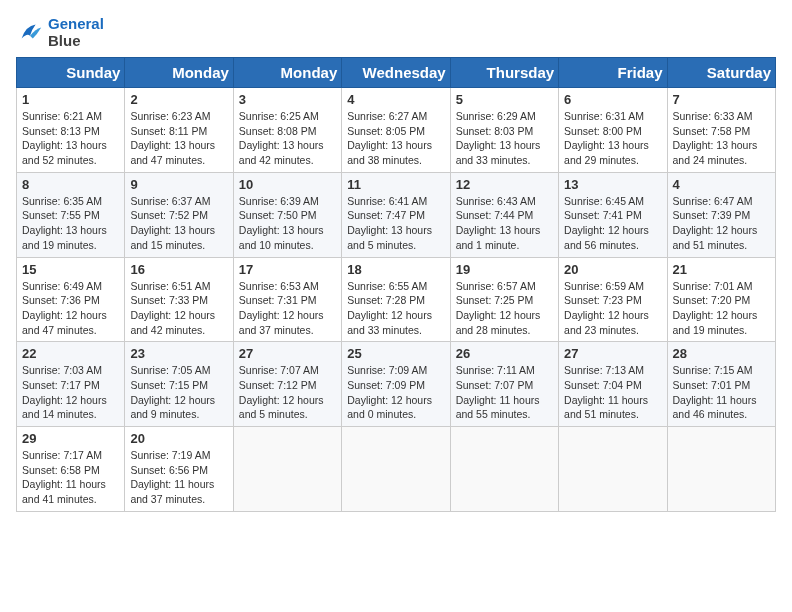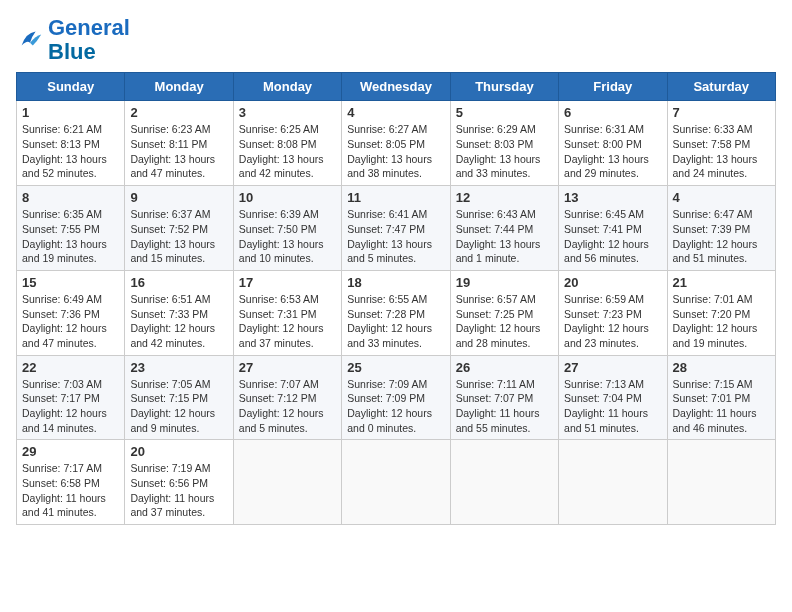--- a/index.html
+++ b/index.html
@@ -15,21 +15,21 @@
       justify-content: space-between;
       align-items: flex-start;
       margin-bottom: 8px;
     }
     .logo {
       display: flex;
       align-items: center;
       gap: 4px;
     }
     .logo-text {
-      font-size: 22px;
+      font-size: 15px;
       font-weight: bold;
       color: #333;
       line-height: 1.1;
     }
     .logo-text span {
       color: #1a6bbf;
     }
     .logo-bird {
       width: 28px;
       height: 28px;
@@ -46,24 +46,24 @@
       font-size: 15px;
       color: #444;
     }
     .calendar {
       width: 100%;
       border-collapse: collapse;
     }
     .calendar th {
       background-color: #2a6db5;
       color: #fff;
-      font-size: 13px;
+      font-size: 15px;
       font-weight: bold;
       padding: 6px 4px;
-      text-align: center;
+      text-align: right;
       border: 1px solid #1e5a9a;
     }
     .calendar td {
       vertical-align: top;
       border: 1px solid #ccc;
       padding: 4px 5px;
       font-size: 10.5px;
       color: #333;
       width: 14.28%;
       min-height: 80px;
@@ -88,21 +88,21 @@
 </head>
 <body>
 
 <div class="header">
   <div class="logo">
     <svg class="logo-bird" viewBox="0 0 40 40" xmlns="http://www.w3.org/2000/svg">
       <path d="M8 28 Q14 10 28 8 Q22 16 20 24 Q16 20 8 28Z" fill="#1a6bbf"></path>
       <path d="M20 24 Q28 14 36 12 Q30 22 24 28Z" fill="#3a9ad9"></path>
     </svg>
     <div class="logo-text">
-      <span>General</span><br><span style="color:#0369a1">Blue</span>
+      <span>General</span><br><span style="color:#404040">Blue</span>
     </div>
   </div>
   <div class="title-block">
     <div class="month-title"></div>
     <div class="subtitle"></div>
   </div>
 </div>
 
 <table class="calendar">
   <thead>

